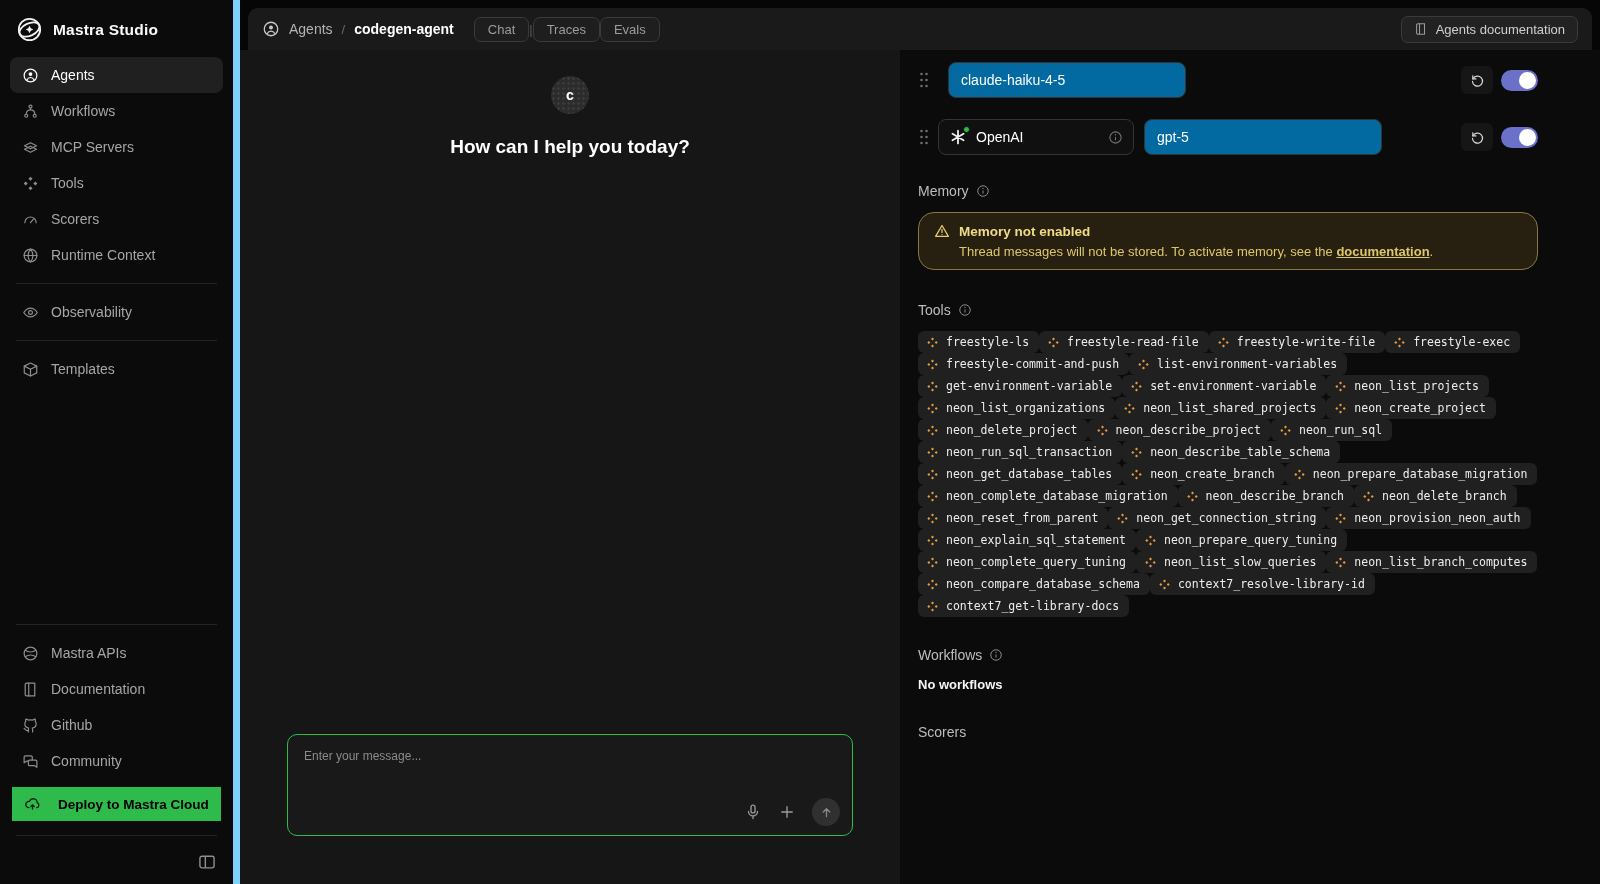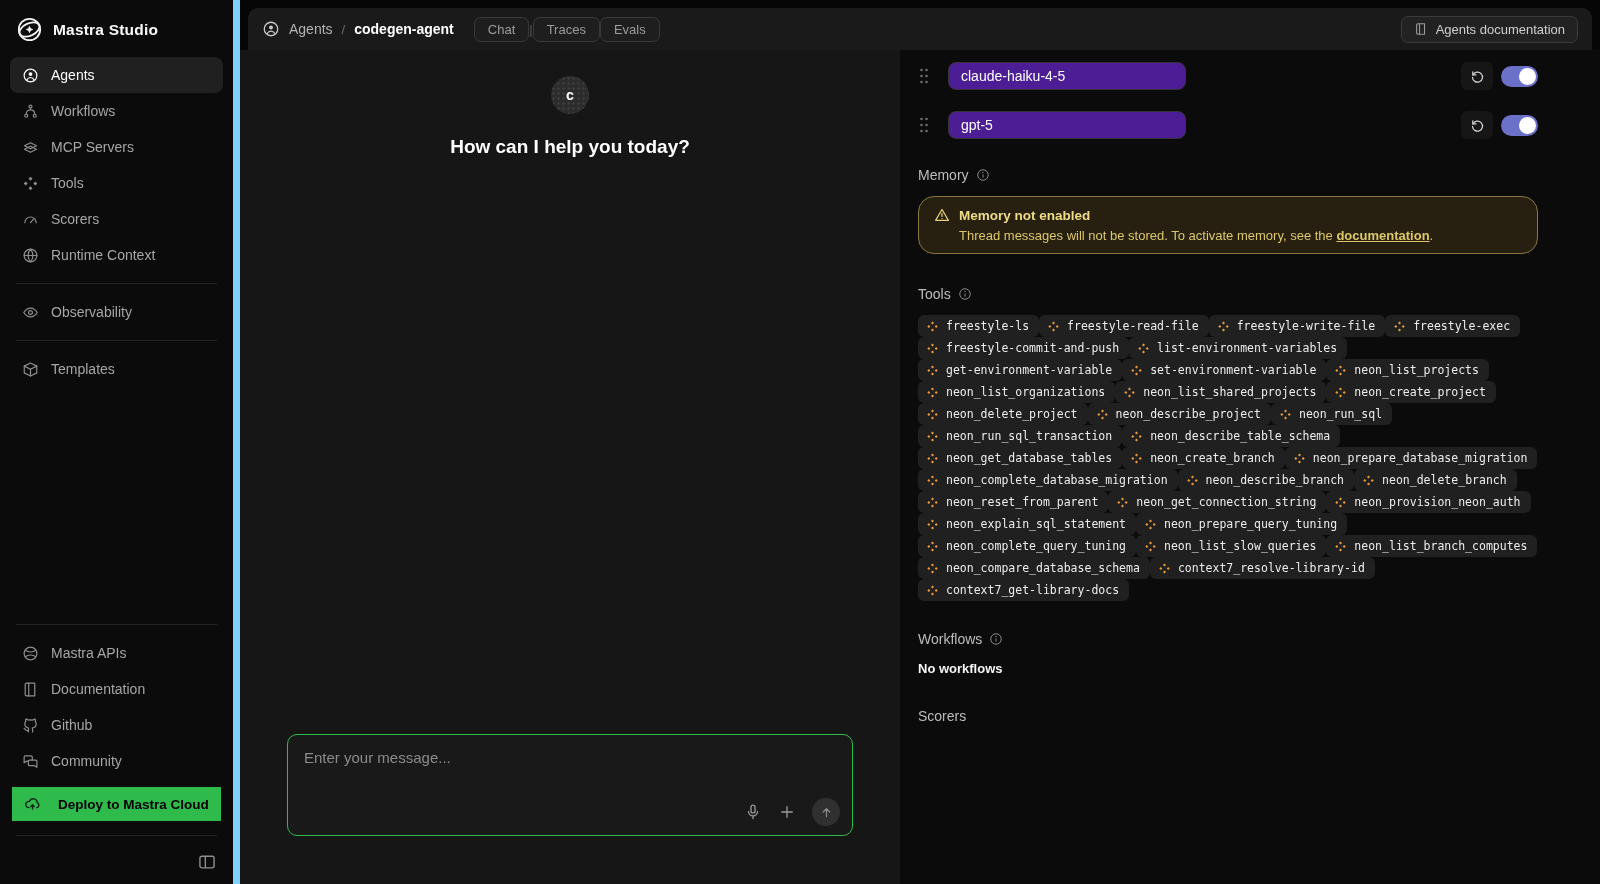--- a/index.html
+++ b/index.html
@@ -84,21 +84,21 @@
   }
   .chat-greeting { margin-top:22px; font-size:19px; font-weight:700; color:#ffffff; }
   .chat-spacer { flex:1; }
   .composer {
     width:566px; height:102px; margin-bottom:48px; position:relative;
     border:1.5px solid #2fbb4c; border-radius:10px; background:#191919;
     padding:12px 14px;
   }
   .composer textarea {
     width:100%; height:52px; background:transparent; border:none; outline:none;
-    resize:none; color:#15803d; font-size:15px; font-family:"Liberation Sans", sans-serif;
+    resize:none; color:#15803d; font-size:12px; font-family:"Liberation Sans", sans-serif;
   }
   .composer textarea::placeholder { color:#8b8b8b; }
   .composer-actions {
     position:absolute; right:12px; bottom:9px; display:flex; align-items:center; gap:16px;
   }
   .comp-icon { width:18px; height:18px; color:#9a9a9a; cursor:pointer; }
   .send-btn {
     width:28px; height:28px; border-radius:50%; background:#303030;
     display:flex; align-items:center; justify-content:center; cursor:pointer;
   }
@@ -113,21 +113,21 @@
     border-radius:8px; display:flex; align-items:center; gap:9px; padding:0 10px; cursor:pointer;
   }
   .provider-logo { position:relative; width:18px; height:18px; color:#f0f0f0; flex:0 0 18px; }
   .status-dot {
     position:absolute; top:-2px; right:-3px; width:7px; height:7px;
     border-radius:50%; background:#2fbb4c; border:1.5px solid #101010;
   }
   .provider-name { font-size:14px; font-weight:500; color:#ffffff; }
   .provider-info { margin-left:auto; width:15px; height:15px; color:#767676; cursor:pointer; }
   .model-input {
-    width:238px; height:28px; border:1px solid #343434; background:#4c1d95;
+    width:238px; height:36px; border:1px solid #343434; background:#0369a1;
     border-radius:8px; display:flex; align-items:center; padding:0 12px;
     font-size:14px; font-weight:500; color:#ffffff; margin-left:10px;
   }
   .reset-btn {
     margin-left:auto; width:32px; height:28px; border-radius:6px; background:#161616;
     display:flex; align-items:center; justify-content:center; cursor:pointer;
   }
   .reset-btn svg { width:15px; height:15px; color:#d6d6d6; }
   .toggle {
     margin-left:8px; width:37px; height:21px; border-radius:11px; background:#3a3a3a;
@@ -454,20 +454,36 @@
               <span class="grip">
                 <svg viewBox="0 0 12 18" fill="currentColor">
                   <circle cx="3.5" cy="3" r="1.3"></circle>
                   <circle cx="8.5" cy="3" r="1.3"></circle>
                   <circle cx="3.5" cy="9" r="1.3"></circle>
                   <circle cx="8.5" cy="9" r="1.3"></circle>
                   <circle cx="3.5" cy="15" r="1.3"></circle>
                   <circle cx="8.5" cy="15" r="1.3"></circle>
                 </svg>
               </span>
+              <div class="provider-box">
+                <span class="provider-logo">
+                  <svg viewBox="0 0 24 24" fill="none" stroke="currentColor" stroke-width="2.4" stroke-linecap="round">
+                    <path d="M12 3.5v17M4.6 7.7l14.8 8.6M4.6 16.3l14.8-8.6"></path>
+                  </svg>
+                  <span class="status-dot"></span>
+                </span>
+                <span class="provider-name">OpenAI</span>
+                <span class="provider-info">
+                  <svg viewBox="0 0 24 24" fill="none" stroke="currentColor" stroke-width="1.7">
+                    <circle cx="12" cy="12" r="9"></circle>
+                    <path d="M12 11v5.5"></path>
+                    <circle cx="12" cy="7.6" r="1.1" fill="currentColor" stroke="none"></circle>
+                  </svg>
+                </span>
+              </div>
               <div class="model-input">
                 <span>gpt-5</span>
               </div>
               <span class="reset-btn">
                 <svg viewBox="0 0 24 24" fill="none" stroke="currentColor" stroke-width="2" stroke-linecap="round" stroke-linejoin="round">
                   <path d="M4.5 4.5v5h5"></path>
                   <path d="M4.8 9.5a8 8 0 1 1-.8 4"></path>
                 </svg>
               </span>
               <div class="toggle on">

